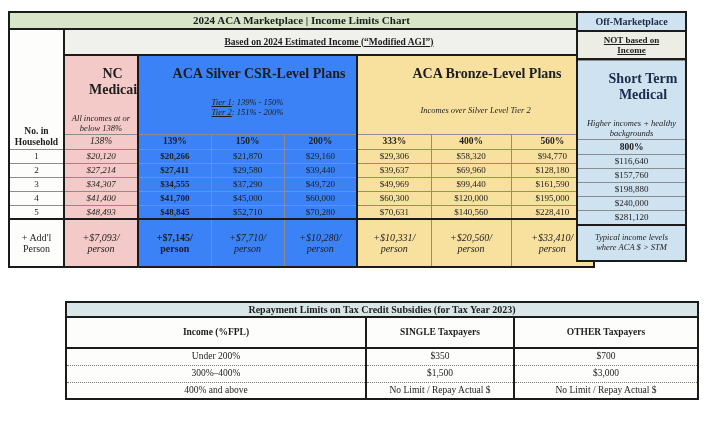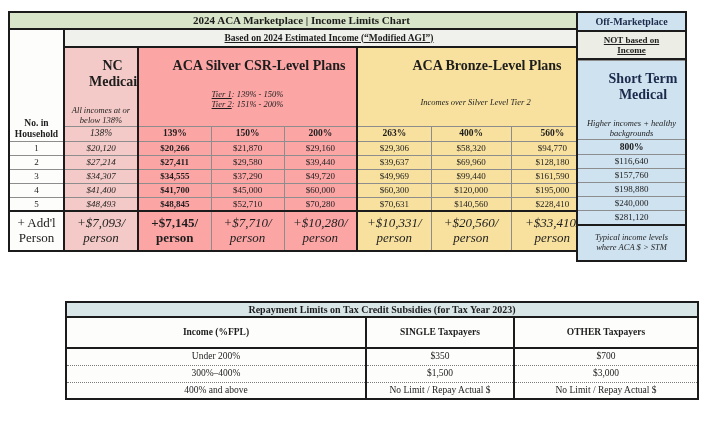--- a/index.html
+++ b/index.html
@@ -19,46 +19,46 @@
     font-size:9px; line-height:1.15;
   }
 
   
   .main-wrap { position:absolute; left:8px; top:11px; width:585px; }
   .main-wrap table { border:2px solid #1b1b1b; }
 
   .bg-green  { background:#d8e5c8; }
   .bg-grey   { background:#f0f0ec; }
   .bg-pink   { background:#f3cac7; }
-  .bg-silver { background:#fca5a5; }
+  .bg-silver { background:#3b82f6; }
   .bg-yellow { background:#f8e19e; }
 
   .bl2 { border-left:2px solid #1b1b1b !important; }
   .u { text-decoration:underline; }
   .it { font-style:italic;margin-left:41px; }
   .b { font-weight:bold; }
   .pre { white-space:pre-line; }
 
   .c-title { height:17px; font-size:11px; font-weight:bold; border-bottom:2px solid #1b1b1b; }
-  .r-sub td { height:18px; }
+  .r-sub td { height:26px; }
   .c-subtitle { font-size:9.5px; font-weight:bold; }
   .c-corner {
     vertical-align:bottom; font-weight:bold; font-size:9.5px;
     border-right:2px solid #1b1b1b; padding-bottom:1px; background:#fdfdfc;
   }
   .r-section td { height:79px; vertical-align:top; border-top:2px solid #1b1b1b; }
   .sec-name { font-weight:bold; font-size:14px; margin-top:10px;padding-left:23px; }
   .sec-desc { font-style:italic; font-size:8.5px; margin-top:16px; }
   .sec-desc.tight { margin-top:0; }
   .sec-desc.low { margin-top:24px; }
   .r-pct td { height:15px; font-weight:bold; font-size:9.5px; }
   .r-pct td.it { font-weight:normal; }
   .r-data td { height:14px; }
   .rownum { background:#fdfdfc; border-right:2px solid #1b1b1b; }
-  .r-addl td { height:40px; border-top:2px solid #1b1b1b; font-size:13px; }
+  .r-addl td { height:48px; border-top:2px solid #1b1b1b; font-size:10px; }
 
   
   .side { position:absolute; left:576px; top:11px; width:111px; }
   .side-box1 {
     height:21px; border:2px solid #1b1b1b; background:#cfe2f0;
     display:flex; align-items:center; justify-content:center;
     font-weight:bold; font-size:10px; color:#1b2a4a;
   }
   .side-box2 {
     height:28px; border:2px solid #1b1b1b; border-top:0; background:#ecede4;
@@ -123,21 +123,21 @@
         <td colspan="3" class="bg-yellow bl2">
           <div class="sec-name">ACA Bronze-Level Plans</div>
           <div class="sec-desc low">Incomes over Silver Level Tier 2</div>
         </td>
       </tr>
       <tr class="r-pct">
         <td class="bg-pink it">138%</td>
         <td class="bg-silver bl2">139%</td>
         <td class="bg-silver">150%</td>
         <td class="bg-silver">200%</td>
-        <td class="bg-yellow bl2">263%</td>
+        <td class="bg-yellow bl2">333%</td>
         <td class="bg-yellow">400%</td>
         <td class="bg-yellow">560%</td>
       </tr>
 
       <tr class="r-data">
         <td class="rownum">1</td>
         <td class="bg-pink it">$20,120</td>
         <td class="bg-silver b bl2">$20,266</td>
         <td class="bg-silver">$21,870</td>
         <td class="bg-silver">$29,160</td>

